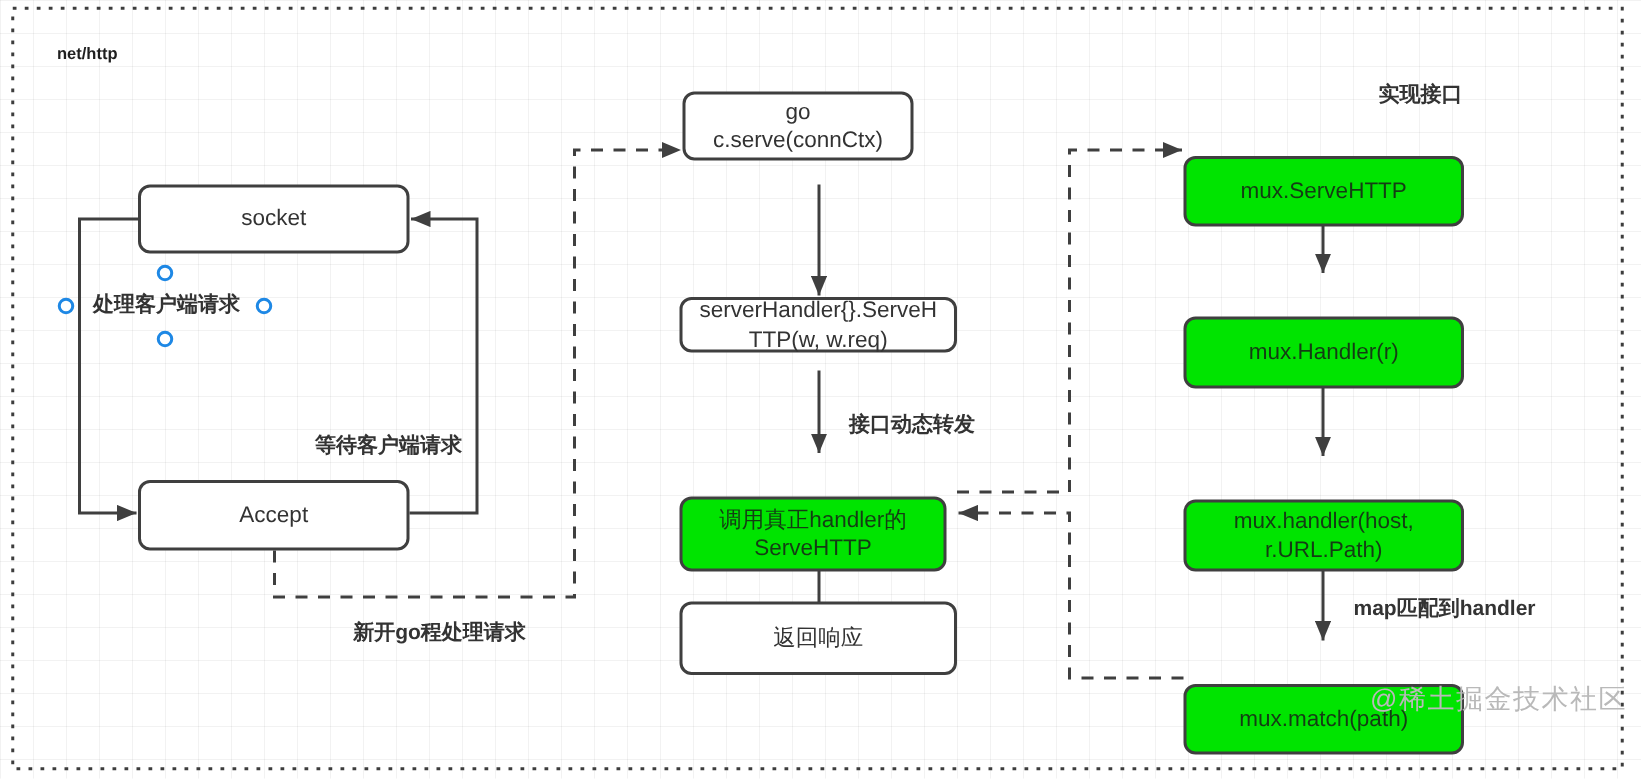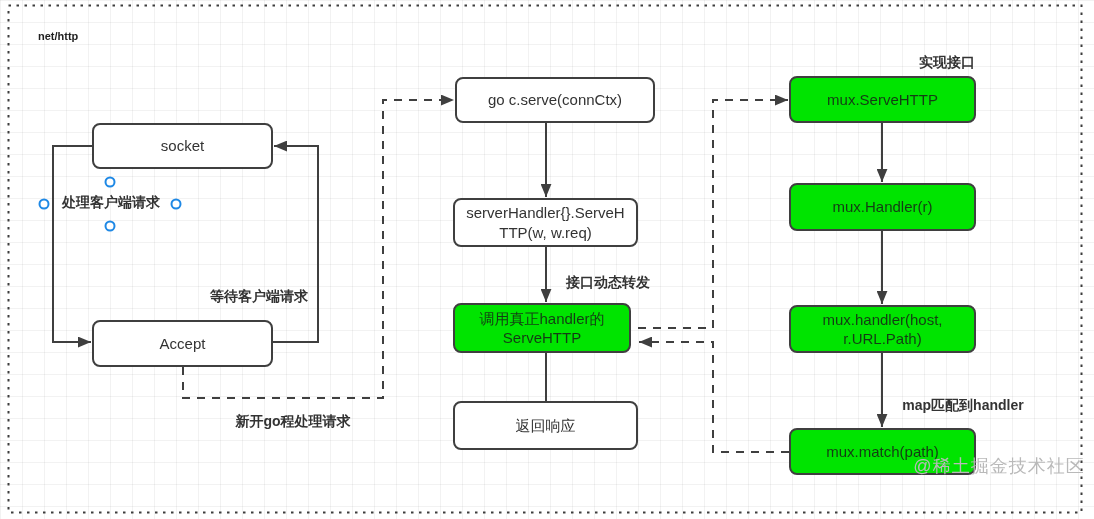--- a/index.html
+++ b/index.html
@@ -28,20 +28,21 @@
     border:2px solid var(--line,#3f3f3f);
     border-radius:8px;
     display:flex;align-items:center;justify-content:center;
     text-align:center;
     font-size:15px;line-height:1.3;color:#333;
     padding:2px 8px;
   }
   .node.green{
     background:var(--green,#00e400);
     color:#143c14;
+    margin-top:28px;
   }
   .node.break{word-break:break-all;}
   .lbl{
     position:absolute;
     transform:translate(-50%,-50%);
     font-size:14px;color:#333;
     white-space:nowrap;
     font-weight:bold;
   }
   .handle{
@@ -88,22 +89,22 @@
     <path d="M183,367 L183,398 L383,398 L383,100 L454,100" fill="none" stroke="#3f3f3f" stroke-width="2" stroke-dasharray="8 7" marker-end="url(#arrow)"></path>
     <path d="M638,328 L713,328 L713,100 L788,100" fill="none" stroke="#3f3f3f" stroke-width="2" stroke-dasharray="8 7" marker-end="url(#arrow)"></path>
     <path d="M789,452 L713,452 L713,342 L639,342" fill="none" stroke="#3f3f3f" stroke-width="2" stroke-dasharray="8 7" marker-end="url(#arrow)"></path>
   </svg>
 
   <div class="title">net/http</div>
 
   <div class="node" style="left:92px;top:320px;width:181px;height:47px">Accept</div>
   <div class="node" style="left:92px;top:123px;width:181px;height:46px">socket</div>
 
-  <div class="node" style="left:455px;top:77px;width:200px;height:46px">go c.serve(connCtx)</div>
-  <div class="node break" style="left:453px;top:198px;width:185px;height:49px">serverHandler{}.ServeHTTP(w, w.req)</div>
+  <div class="node" style="left:455px;top:61px;width:154px;height:46px">go c.serve(connCtx)</div>
+  <div class="node break" style="left:453px;top:198px;width:185px;height:37px">serverHandler{}.ServeHTTP(w, w.req)</div>
   <div class="node green" style="left:453px;top:303px;width:178px;height:50px">调用真正handler的ServeHTTP</div>
   <div class="node" style="left:453px;top:401px;width:185px;height:49px">返回响应</div>
 
   <div class="node green" style="left:789px;top:76px;width:187px;height:47px">mux.ServeHTTP</div>
   <div class="node green" style="left:789px;top:183px;width:187px;height:48px">mux.Handler(r)</div>
   <div class="node green" style="left:789px;top:305px;width:187px;height:48px">mux.handler(host, r.URL.Path)</div>
   <div class="node green" style="left:789px;top:428px;width:187px;height:47px">mux.match(path)</div>
 
   <div class="lbl" style="left:111px;top:203px">处理客户端请求</div>
   <div class="lbl" style="left:259px;top:297px">等待客户端请求</div>

